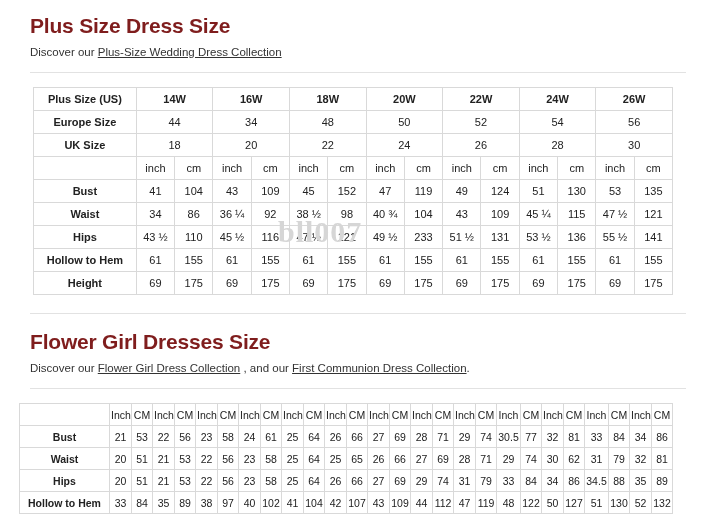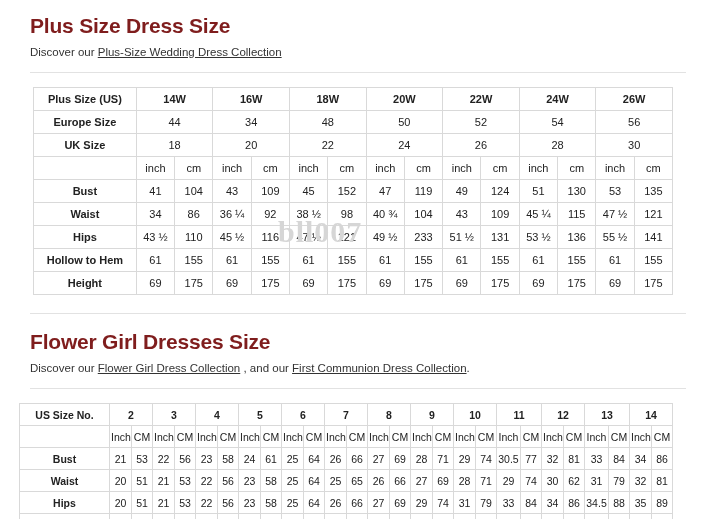--- a/index.html
+++ b/index.html
@@ -310,36 +310,20 @@
           <col style="width:24px">
             <col style="width:21px">
           <col style="width:22px">
             <col style="width:21px">
           <col style="width:24px">
             <col style="width:21px">
           <col style="width:22px">
             <col style="width:21px">
         </colgroup>
         <tbody>
-          <tr>
-            <td class="rowlabel">US Size No.</td>
-            <td class="hdr" colspan="2">2</td>
-            <td class="hdr" colspan="2">3</td>
-            <td class="hdr" colspan="2">4</td>
-            <td class="hdr" colspan="2">5</td>
-            <td class="hdr" colspan="2">6</td>
-            <td class="hdr" colspan="2">7</td>
-            <td class="hdr" colspan="2">8</td>
-            <td class="hdr" colspan="2">9</td>
-            <td class="hdr" colspan="2">10</td>
-            <td class="hdr" colspan="2">11</td>
-            <td class="hdr" colspan="2">12</td>
-            <td class="hdr" colspan="2">13</td>
-            <td class="hdr" colspan="2">14</td>
-          </tr>
           <tr>
             <td class="blank"></td>
             <td class="unit">Inch</td>
             <td class="unit">CM</td>
             <td class="unit">Inch</td>
             <td class="unit">CM</td>
             <td class="unit">Inch</td>
             <td class="unit">CM</td>
             <td class="unit">Inch</td>
             <td class="unit">CM</td>

